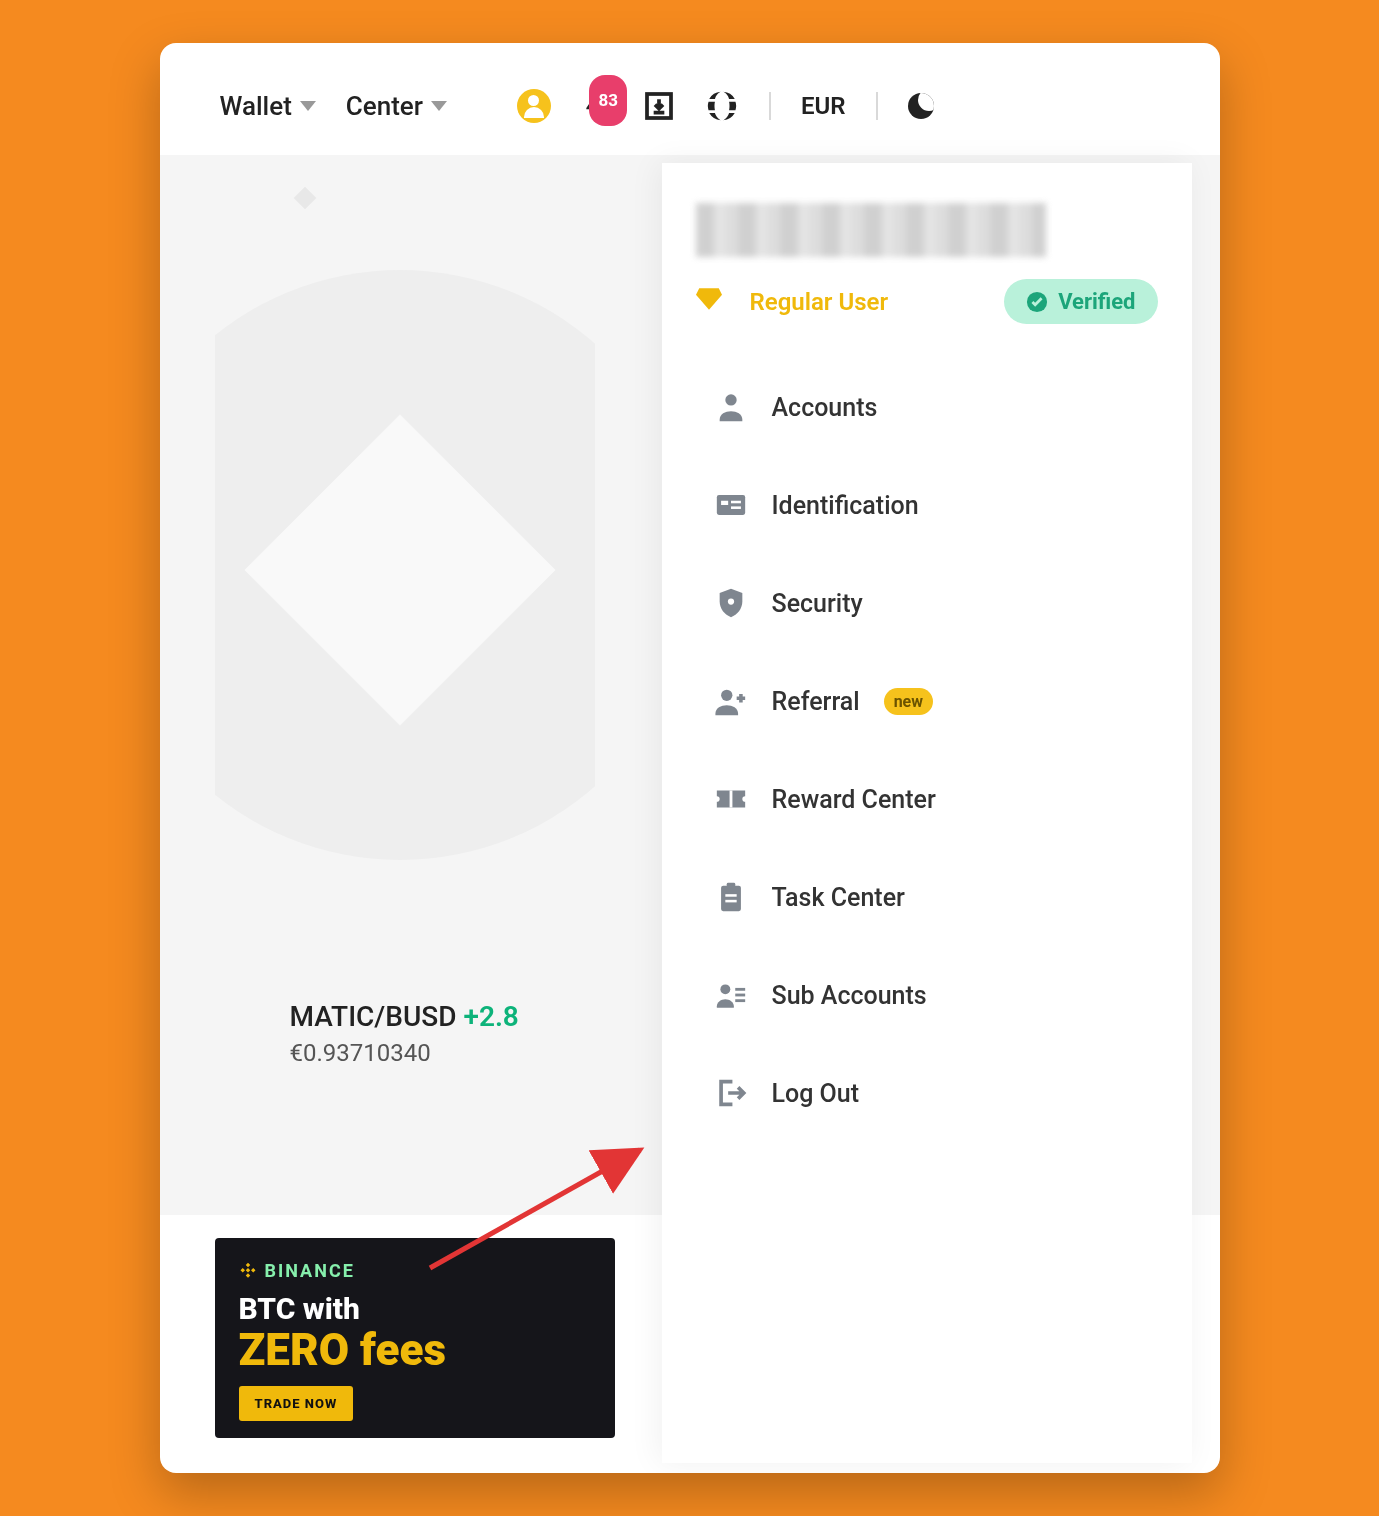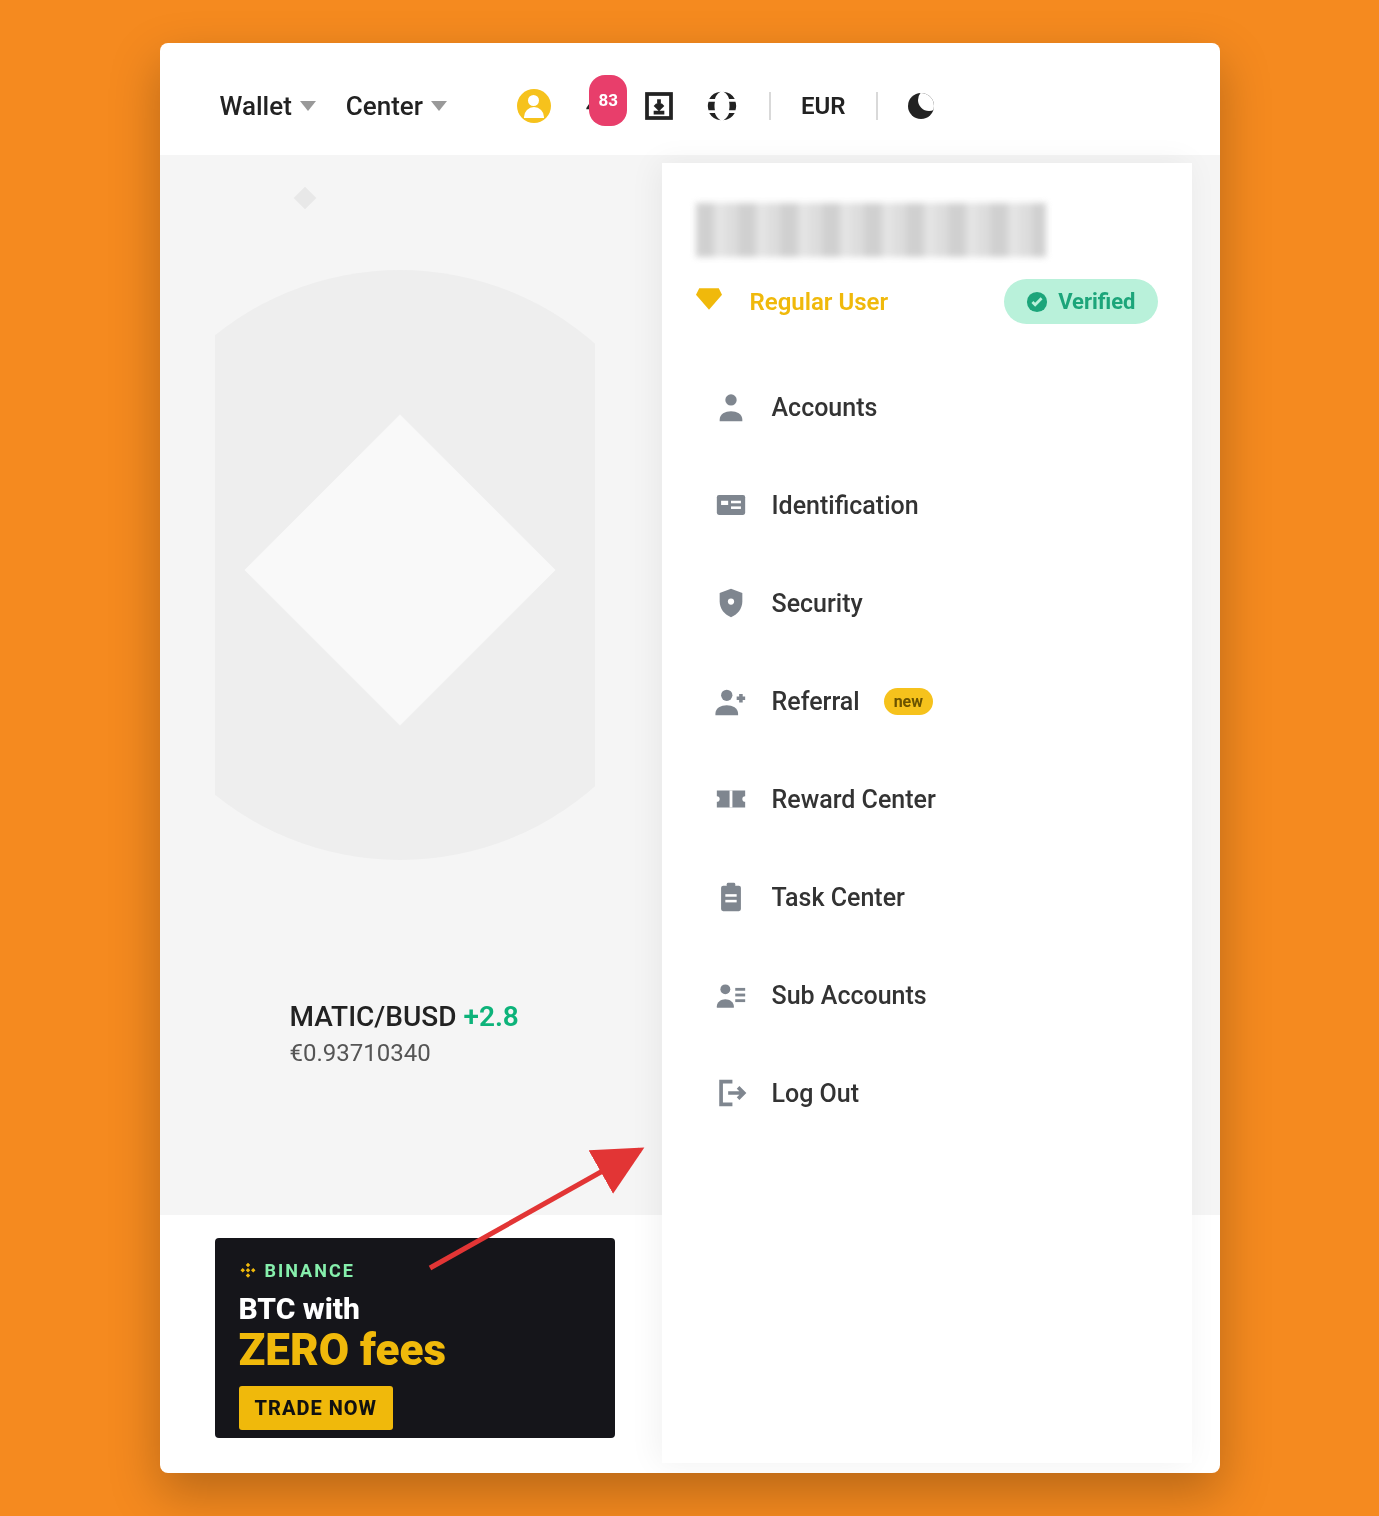--- a/index.html
+++ b/index.html
@@ -9,21 +9,21 @@
     width: 1379px;
     height: 1516px;
     display: flex;
     align-items: center;
     justify-content: center;
   }
   .card {
     width: 1060px;
     height: 1430px;
     background: #fff;
-    border-radius: 8px;
+    border-radius: 16px;
     box-shadow: 0 20px 50px rgba(0,0,0,0.25);
     position: relative;
     overflow: hidden;
   }
   
   .topnav {
     display: flex;
     align-items: center;
     gap: 30px;
     padding: 44px 60px 30px 60px;
@@ -147,21 +147,21 @@
     overflow: hidden;
   }
   .promo-logo {
     display:flex; align-items:center; gap:8px;
     color: #86efac; font-weight: 700; letter-spacing: 2px; font-size: 18px;
   }
   .promo-l1 { color: #fff; font-size: 30px; font-weight: 800; margin-top: 10px; }
   .promo-l2 { color: #f0b90b; font-size: 44px; font-weight: 900; line-height: 1; margin-top: 2px;}
   .promo-btn {
     display:inline-block;
-    background: #f0b90b; color:#111; font-weight:800; font-size:20px;
+    background: #f0b90b; color:#111; font-weight:800; font-size:13px;
     padding: 10px 16px; margin-top: 14px; border-radius: 3px;
     letter-spacing: 1px;
   }
   
   .panel {
     position: absolute;
     top: 120px; right: 28px;
     width: 530px;
     background: #fff;
     box-shadow: -4px 0 30px rgba(0,0,0,0.06);

